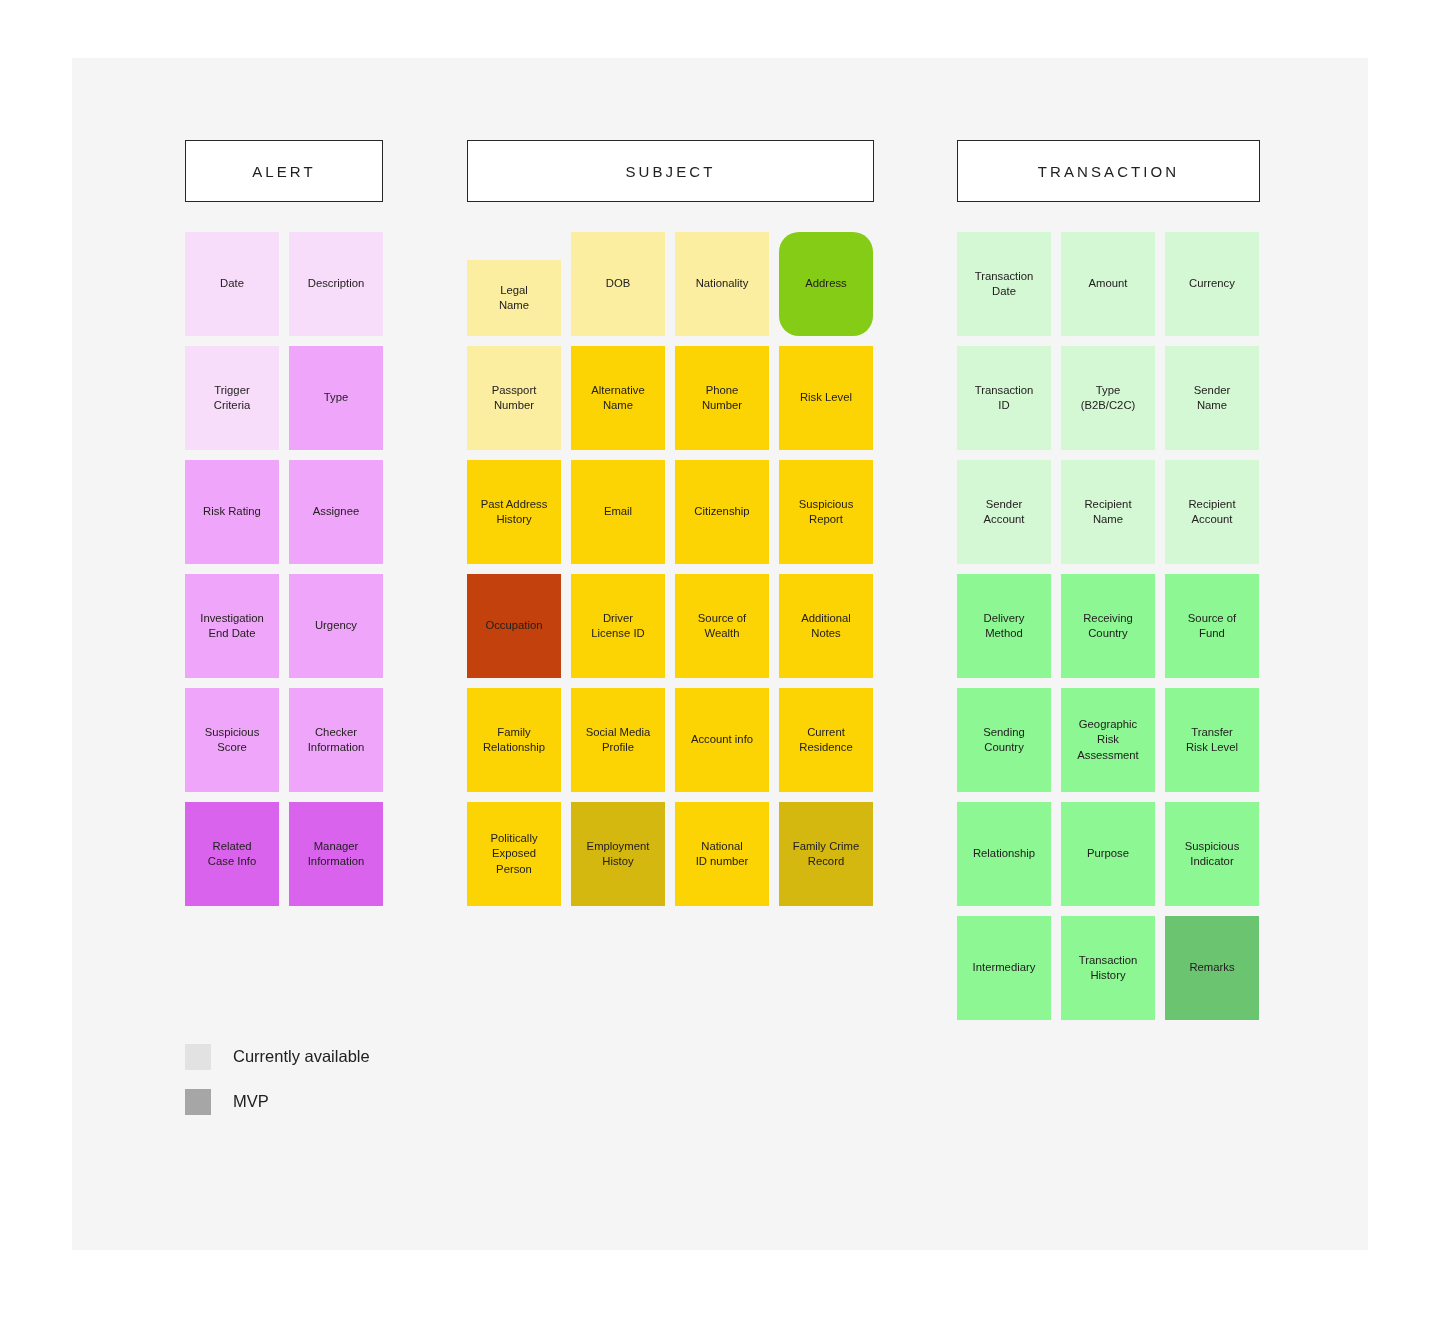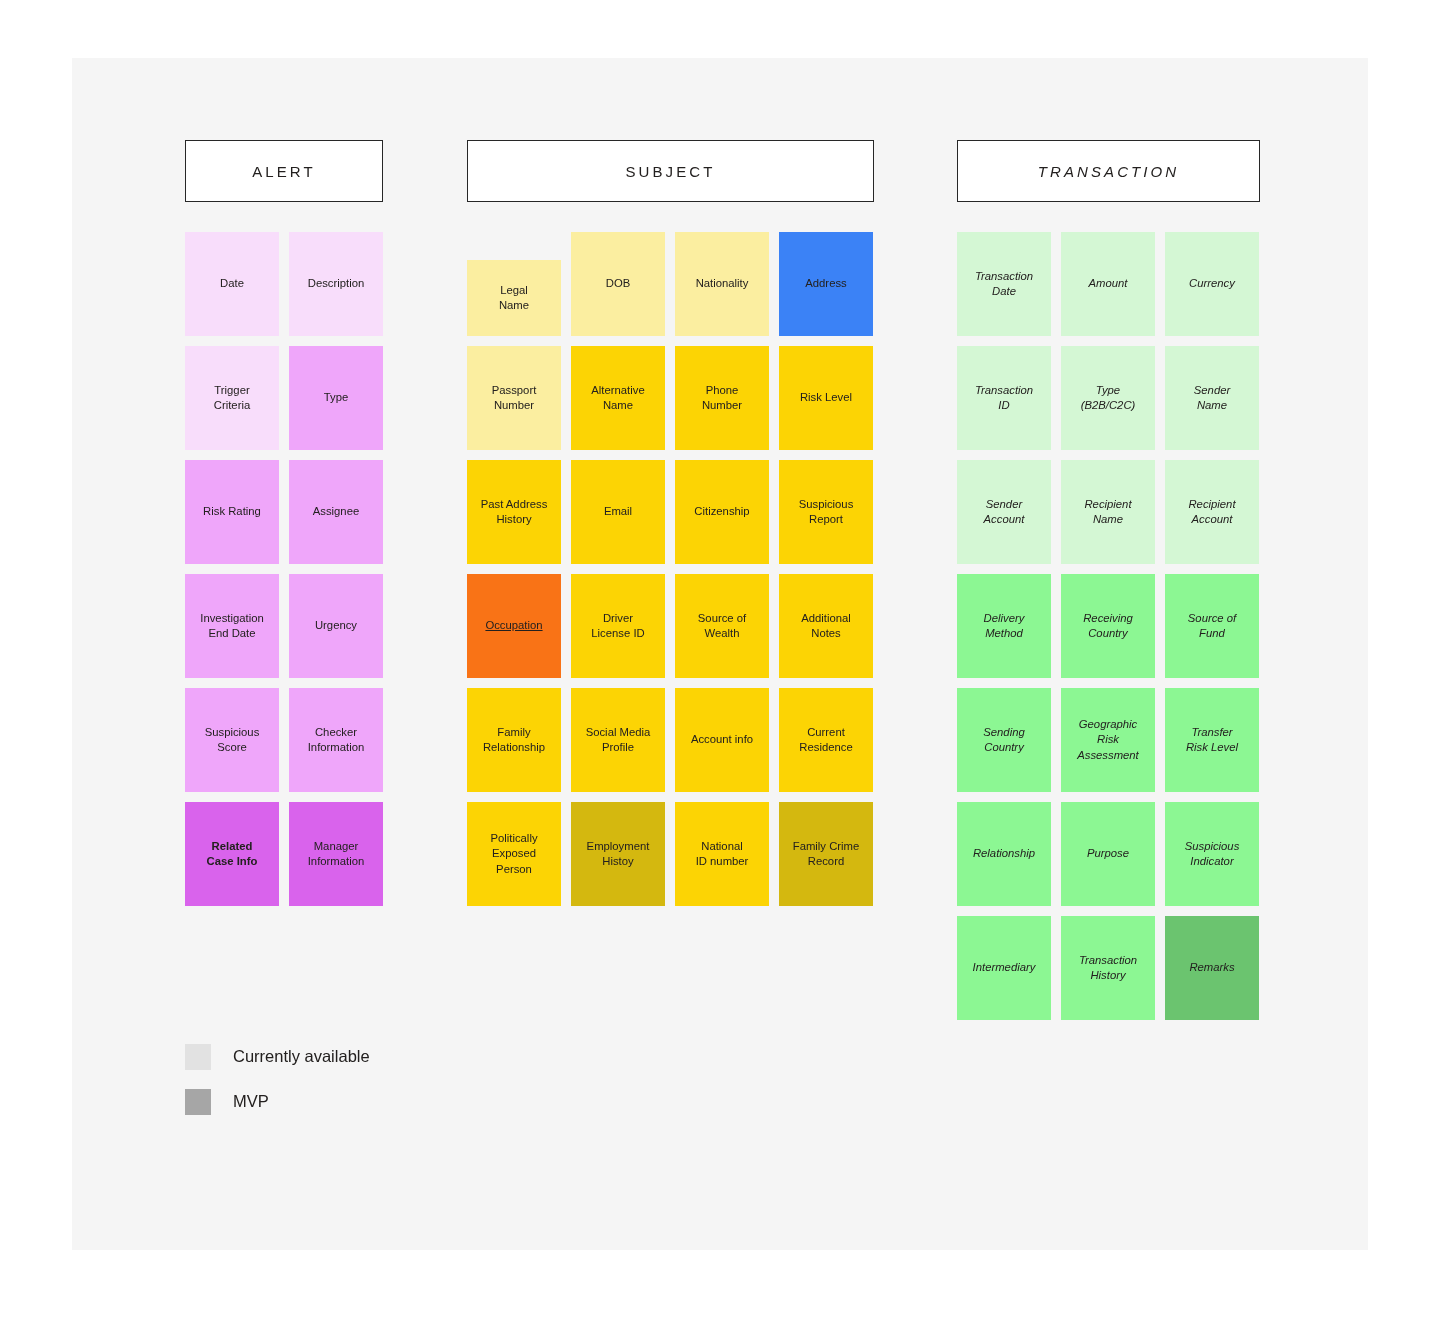--- a/index.html
+++ b/index.html
@@ -23,21 +23,21 @@
     background: #f5f5f5;
   }
 
   
   .group {
     position: absolute;
     top: 82px;
   }
   #group-alert       { left: 113px; }
   #group-subject     { left: 395px; }
-  #group-transaction { left: 885px; font-style: italic; }
+  #group-transaction { left: 885px; }
 
   .group-header {
     box-sizing: border-box;
     height: 62px;
     background: #ffffff;
     border: 1.6px solid #272727;
     display: flex;
     align-items: center;
     justify-content: center;
     margin-bottom: 30px;
@@ -117,52 +117,52 @@
         <div class="cell" style="background: rgb(239, 166, 250);">Type</div>
         <div class="cell" style="background: rgb(239, 166, 250);">Risk Rating</div>
         <div class="cell" style="background: rgb(239, 166, 250);">Assignee</div>
         <div class="cell" style="background: rgb(239, 166, 250);">Investigation
 End Date</div>
         <div class="cell" style="background: rgb(239, 166, 250);">Urgency</div>
         <div class="cell" style="background: rgb(239, 166, 250);">Suspicious
 Score</div>
         <div class="cell" style="background: rgb(239, 166, 250);">Checker
 Information</div>
-        <div class="cell" style="background: rgb(217, 99, 236); font-weight: bold;">Related
+        <div class="cell" style="background: rgb(217, 99, 236);">Related
 Case Info</div>
         <div class="cell" style="background: rgb(217, 99, 236);">Manager
 Information</div>
         <div class="cell empty"></div>
       </div>
   </div>
 
   <div class="group" id="group-subject">
     <div class="group-header">
       <span class="group-header-label">SUBJECT</span>
     </div>
     <div class="grid" id="grid-subject">
         <div class="cell" style="background: rgb(251, 238, 160); margin-top: 28px;">Legal
 Name</div>
         <div class="cell" style="background: rgb(251, 238, 160);">DOB</div>
         <div class="cell" style="background: rgb(251, 238, 160);">Nationality</div>
-        <div class="cell" style="background: #3b82f6;">Address</div>
+        <div class="cell" style="background: #84cc16; border-radius: 20px;">Address</div>
         <div class="cell" style="background: rgb(251, 238, 160);">Passport
 Number</div>
         <div class="cell" style="background: rgb(252, 212, 4);">Alternative
 Name</div>
         <div class="cell" style="background: rgb(252, 212, 4);">Phone
 Number</div>
         <div class="cell" style="background: rgb(252, 212, 4);">Risk Level</div>
         <div class="cell" style="background: rgb(252, 212, 4);">Past Address
 History</div>
         <div class="cell" style="background: rgb(252, 212, 4);">Email</div>
         <div class="cell" style="background: rgb(252, 212, 4);">Citizenship</div>
         <div class="cell" style="background: rgb(252, 212, 4);">Suspicious
 Report</div>
-        <div class="cell" style="background: #f97316; text-decoration: underline;">Occupation</div>
+        <div class="cell" style="background: #c2410c;">Occupation</div>
         <div class="cell" style="background: rgb(252, 212, 4);">Driver
 License ID</div>
         <div class="cell" style="background: rgb(252, 212, 4);">Source of
 Wealth</div>
         <div class="cell" style="background: rgb(252, 212, 4);">Additional
 Notes</div>
         <div class="cell" style="background: rgb(252, 212, 4);">Family
 Relationship</div>
         <div class="cell" style="background: rgb(252, 212, 4);">Social Media
 Profile</div>

